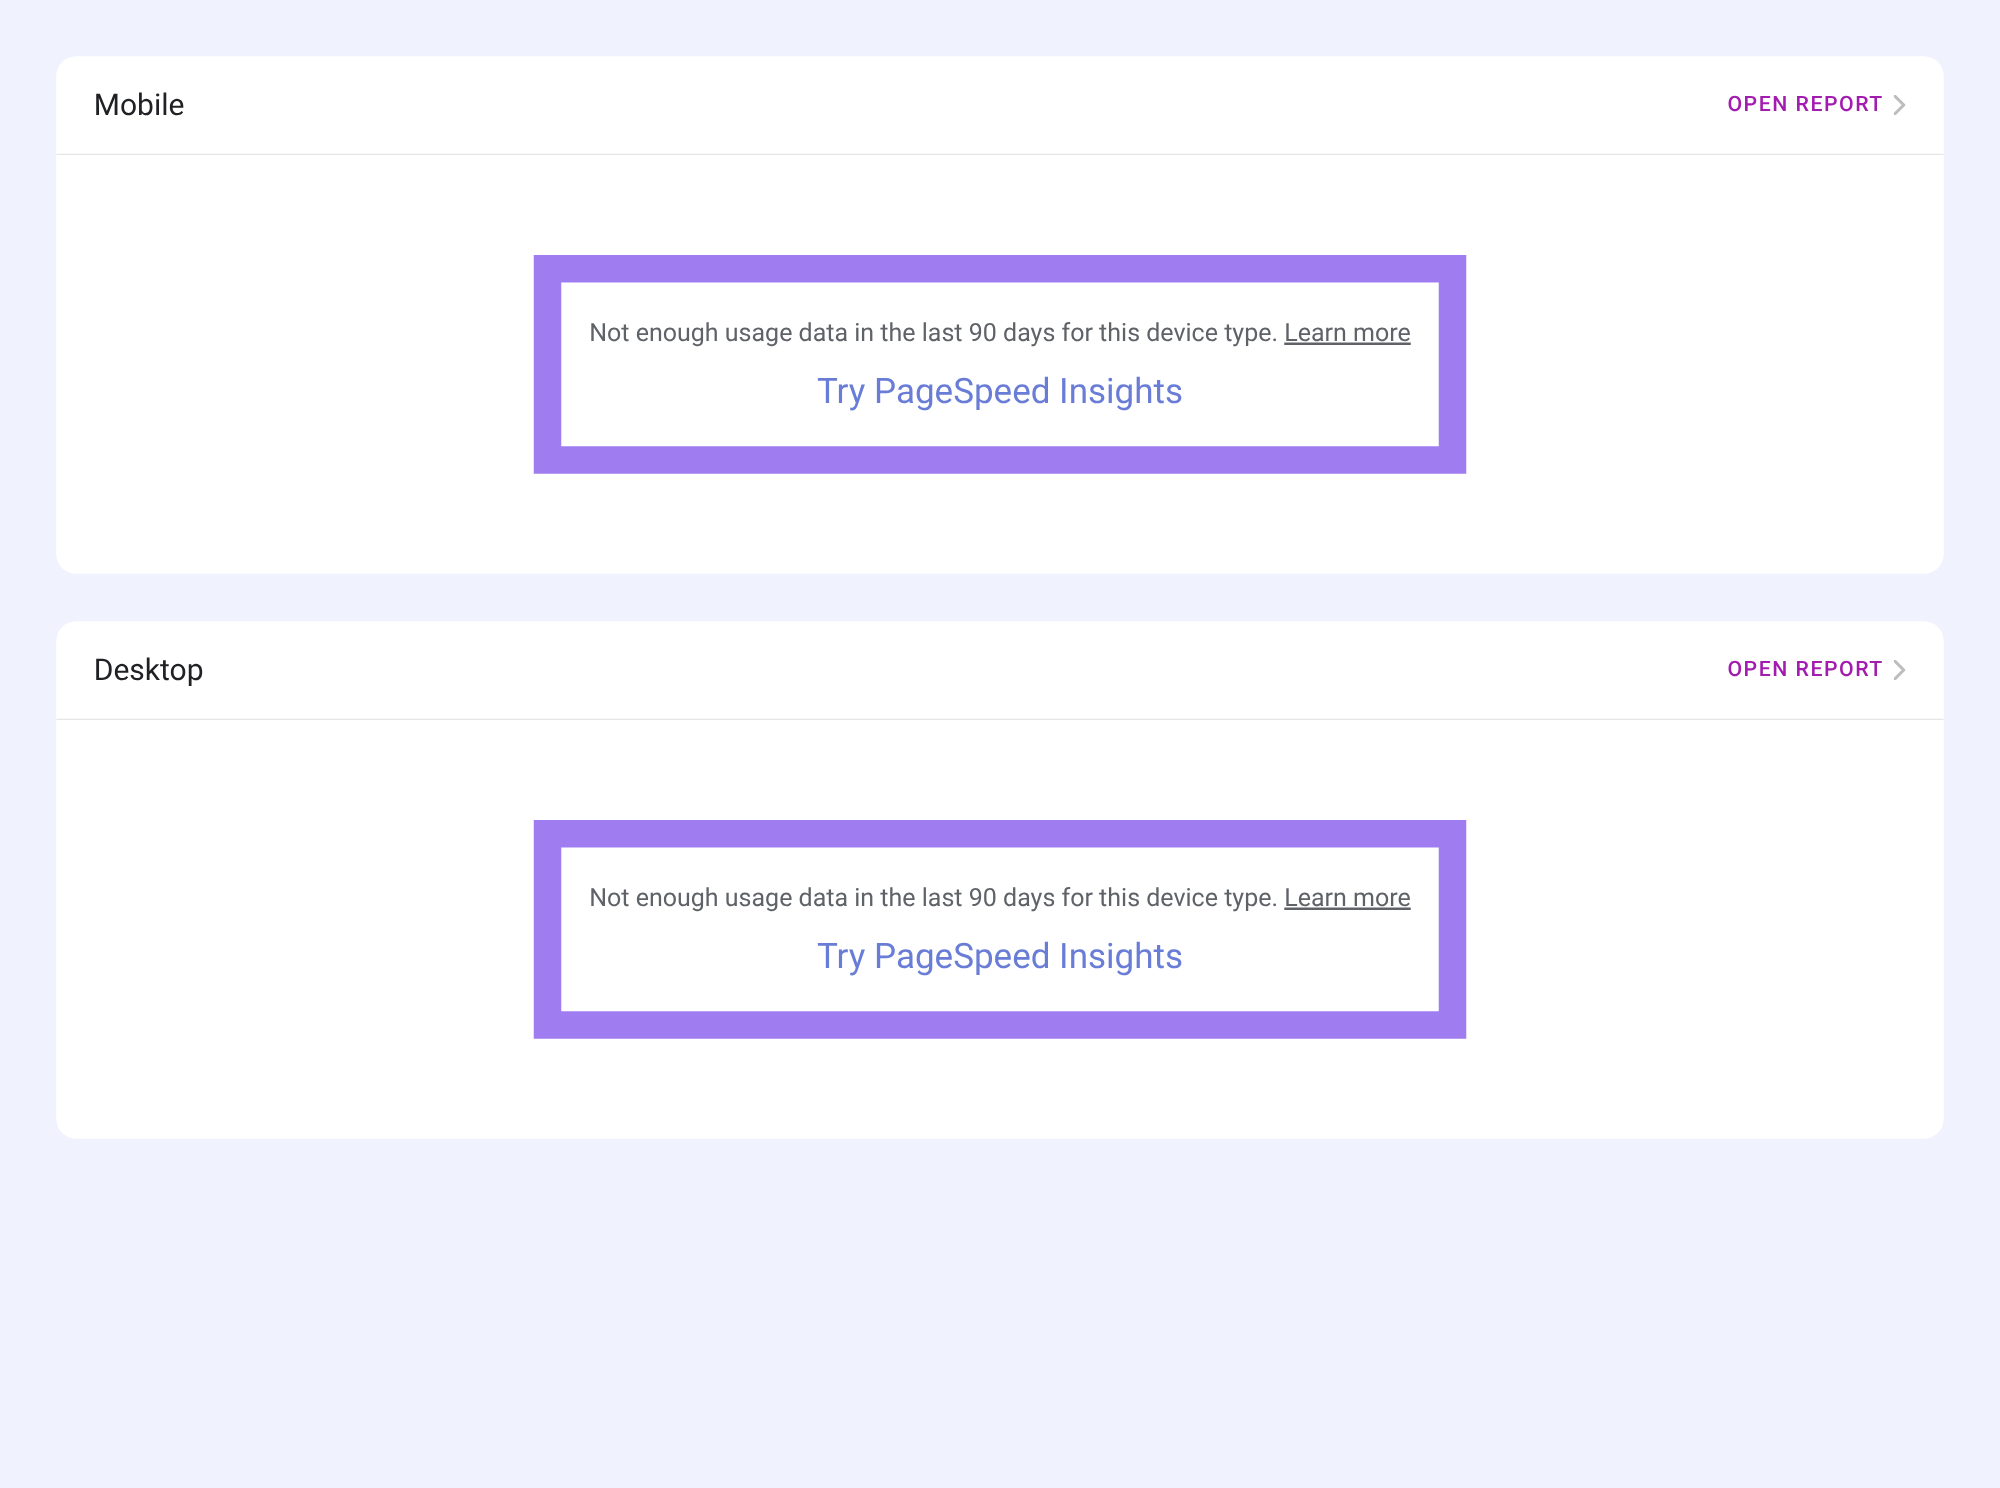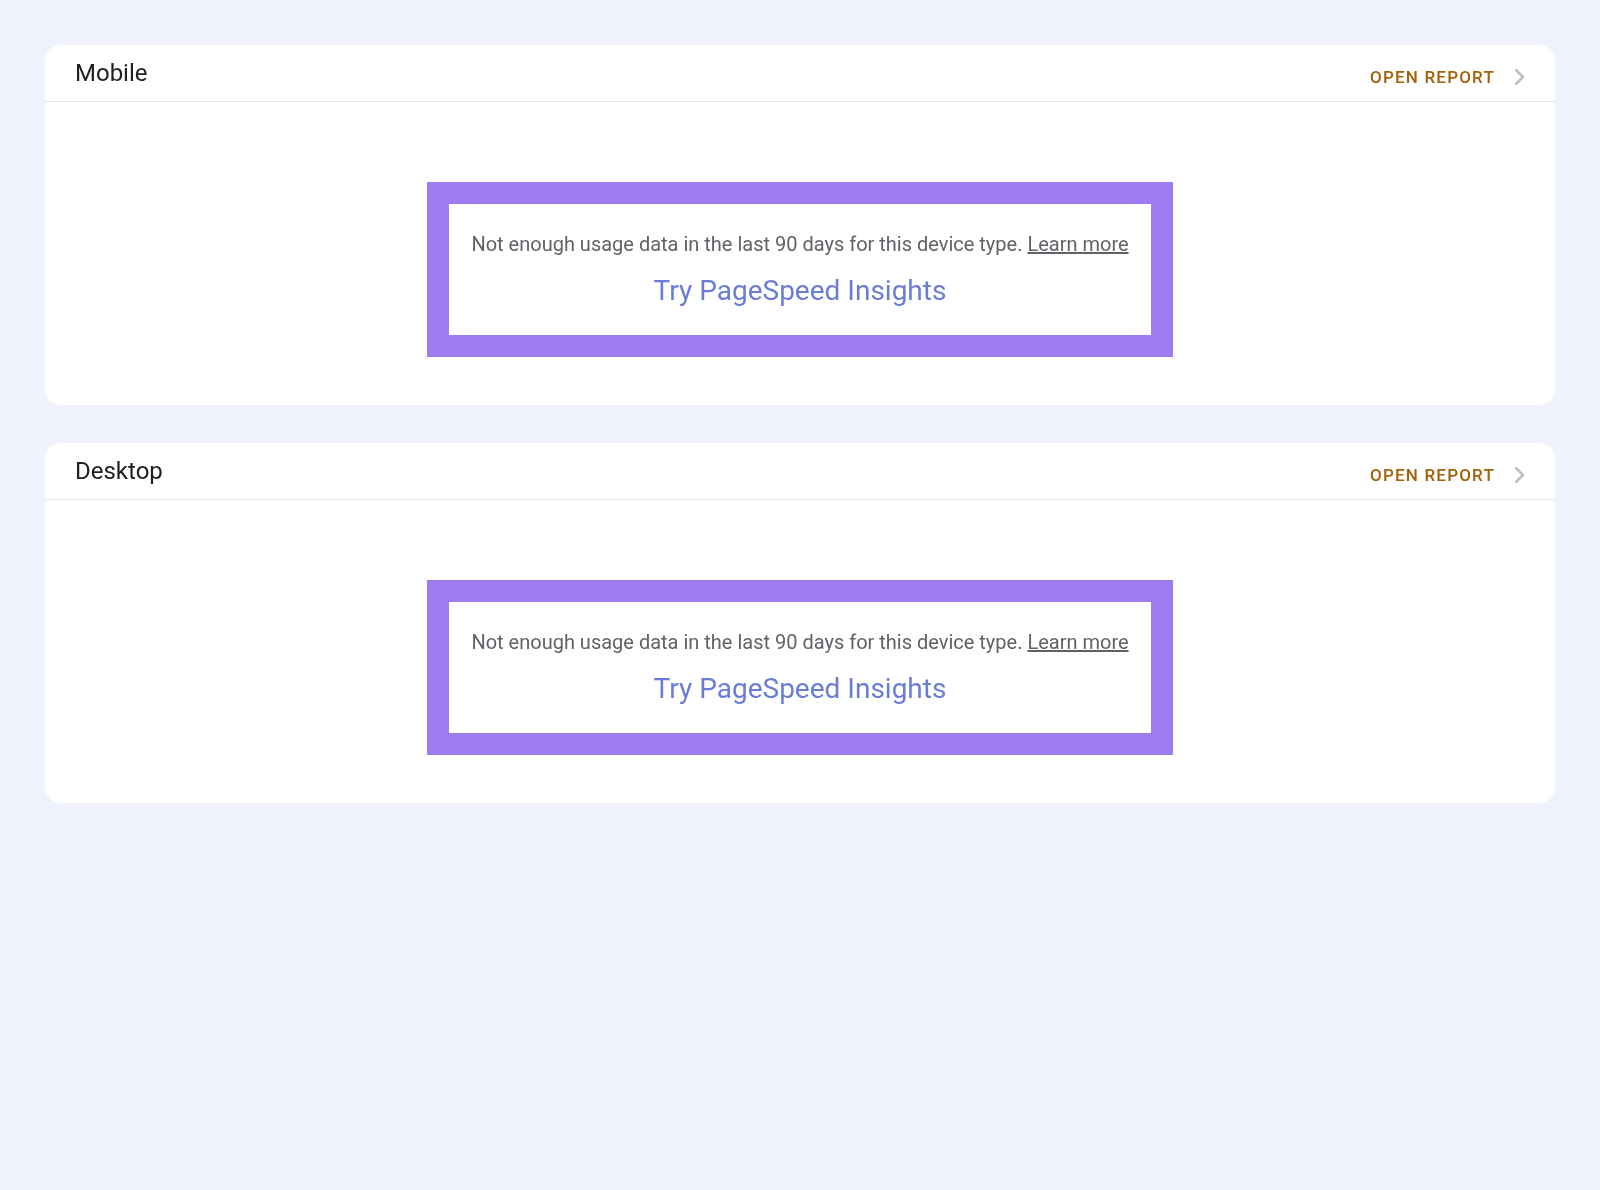--- a/index.html
+++ b/index.html
@@ -16,45 +16,45 @@
     }
     .card {
       background-color: #ffffff;
       border-radius: 16px;
       margin-bottom: 38px;
       overflow: hidden;
     }
     .card-header {
       display: flex;
       justify-content: space-between;
-      align-items: flex-end;
-      padding: 14px 30px;
+      align-items: center;
+      padding: 25px 30px;
       border-bottom: 1px solid #e5e5e5;
     }
     .card-title {
       font-size: 24px;
       font-weight: 400;
       color: #202124;
     }
     .open-report {
       display: flex;
       align-items: center;
-      gap: 20px;
-      color: #a16207;
+      gap: 8px;
+      color: #a21caf;
       font-size: 17px;
       font-weight: 500;
       letter-spacing: 1.2px;
       cursor: pointer;
     }
     .chevron-icon {
       width: 10px;
       height: 16px;
     }
     .card-body {
-      padding: 80px 30px 48px 30px;
+      padding: 80px 30px 80px 30px;
       display: flex;
       justify-content: center;
     }
     .highlight-box {
       background-color: #9f7cf0;
       padding: 22px;
     }
     .message-box {
       background-color: #ffffff;
       padding: 28px 22px;

